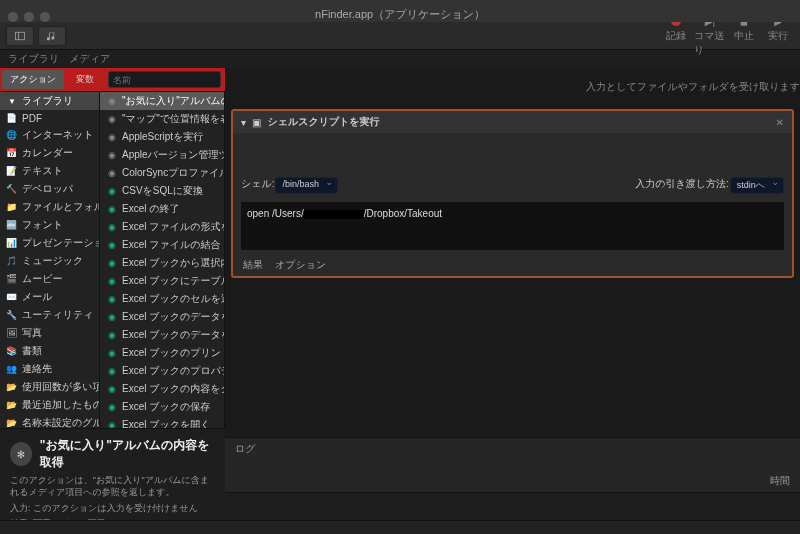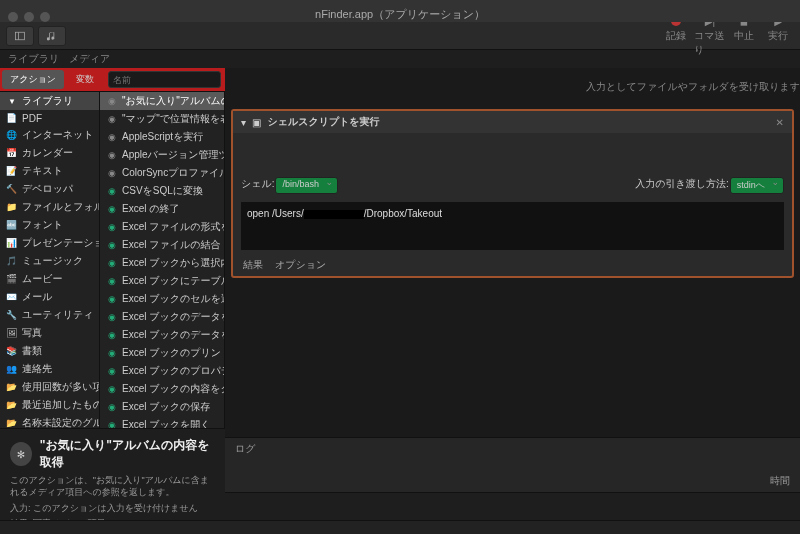--- a/index.html
+++ b/index.html
@@ -28,21 +28,21 @@
 .row { display:flex; align-items:center; gap:4px; padding:2px 6px; cursor:pointer; white-space:nowrap; overflow:hidden; font-size:9px; }
 .row.sel { background:#5a5a5a; color:#fff; }
 .row.hdr { background:#444; color:#fff; }
 .ico { width:12px; height:12px; flex-shrink:0; display:flex; align-items:center; justify-content:center; font-size:9px; }
 .canvas { flex:1; background:#1a1a1a; display:flex; flex-direction:column; }
 .drop { text-align:right; color:#888; padding:12px 0; font-size:10px; }
 .action { margin:3px 6px; border:2px solid #a0522d; background:#2a2a2a; border-radius:3px; }
 .ah { display:flex; align-items:center; gap:6px; padding:4px 8px; background:#333; }
 .ah .x { margin-left:auto; cursor:pointer; color:#888; }
 .acfg { display:flex; gap:1px; padding:4px 8px;margin-top:40px; }
-.sel-box { background:#15803d; border:1px solid #222; border-radius:3px; padding:1px 18px 1px 6px; color:#ccc; cursor:pointer; position:relative; font-size:9px; }
+.sel-box { background:#0f172a; border:1px solid #222; border-radius:3px; padding:1px 18px 1px 6px; color:#ccc; cursor:pointer; position:relative; font-size:9px; }
 .sel-box::after { content:"⌄"; position:absolute; right:4px; top:-1px; color:#888; }
 .script { margin:4px 8px; padding:6px; background:#111; color:#ddd; font-family:monospace; font-size:10px; height:48px; }
 .redact { display:inline-block; width:60px; height:9px; background:#000; vertical-align:middle; }
 .afoot { display:flex; gap:12px; padding:4px 10px; font-size:9px; color:#aaa; }
 .logbar { display:flex; background:#262626; border-top:1px solid #111; padding:4px 10px; font-size:9px; color:#999; margin-top:auto;text-align:center; }
 .logbar .r { margin-left:auto;margin-top:32px; }
 .desc { position:absolute; bottom:14px; left:0; width:225px; background:#1e1e1e; border-top:1px solid #111; padding:8px 10px; }
 .desc h { display:flex; align-items:center; gap:8px; }
 .gear { width:24px; height:24px; border-radius:50%; background:#444; display:flex; align-items:center; justify-content:center; color:#ccc; }
 .desc .t { font-size:12px; font-weight:bold; color:#eee; }

